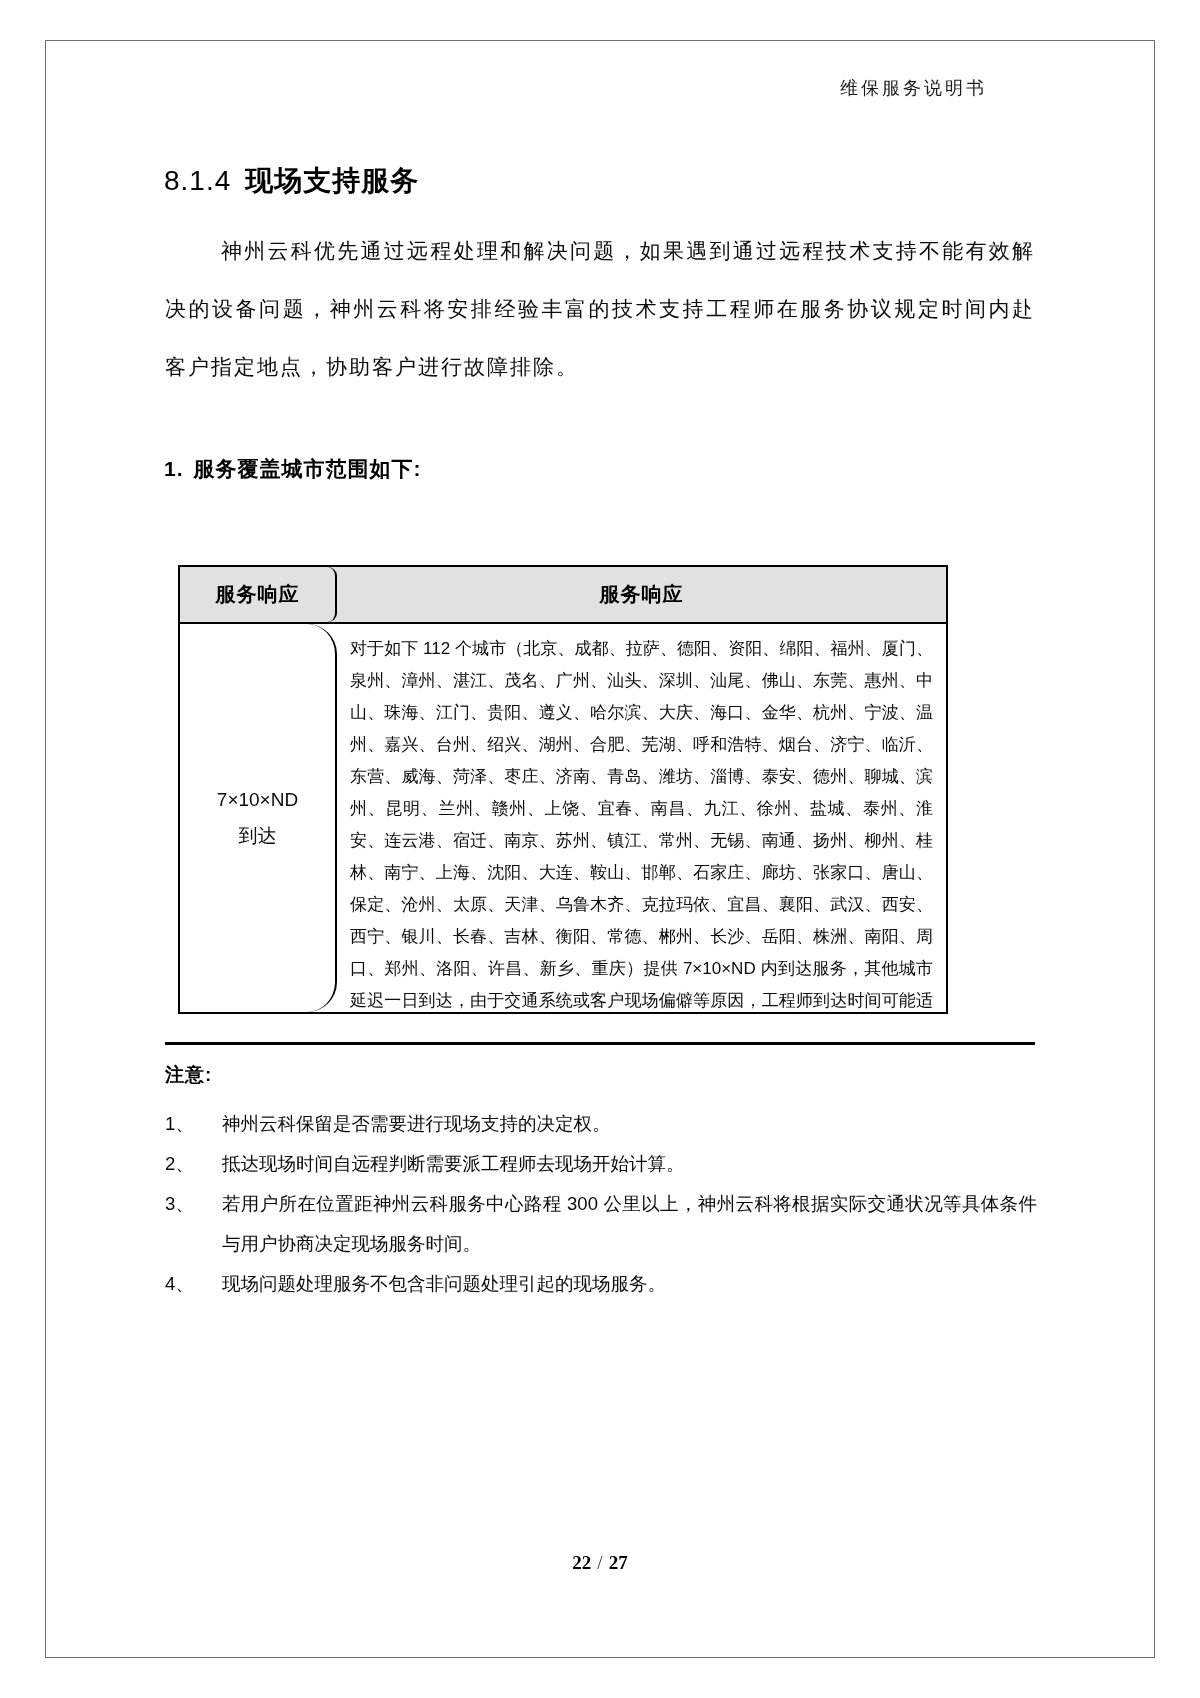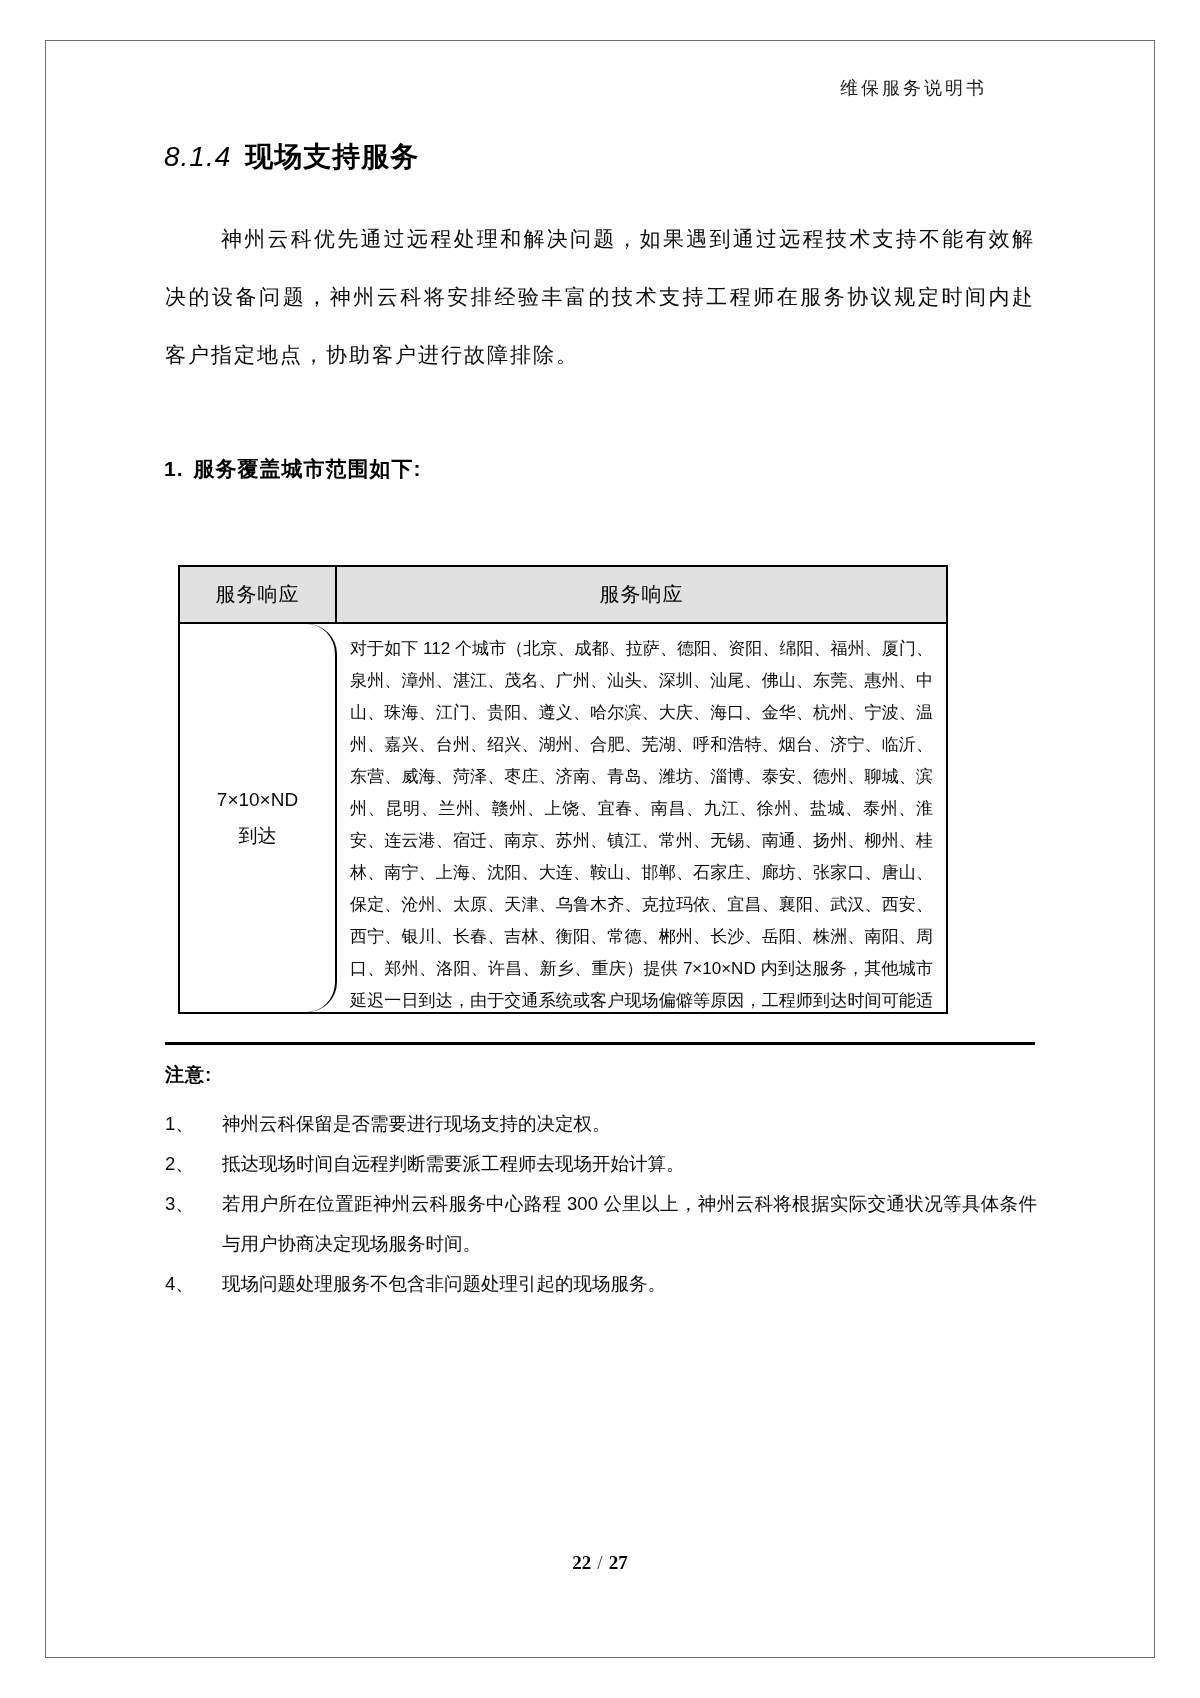--- a/index.html
+++ b/index.html
@@ -22,45 +22,45 @@
   .doc-header{
     position:absolute;top:76px;right:177px;
     font-family:"Liberation Serif","DejaVu Serif",serif;
     font-size:18px;letter-spacing:3px;color:#1a1a1a;
   }
   .section-heading{
     position:absolute;left:164px;top:138px;
     font-size:28px;letter-spacing:1px;color:#000;
     display:flex;align-items:baseline;gap:14px;
   }
-  .section-heading .num{font-weight:500;font-style:italic;}
-  .section-heading .ttl{font-weight:800;}
+  .section-heading .num{font-weight:500;}
+  .section-heading .ttl{font-weight:800;margin-top:24px;}
   .body-paras{
-    position:absolute;left:165px;top:210px;width:870px;
+    position:absolute;left:165px;top:222px;width:870px;
   }
   .para{
     font-size:21px;line-height:58px;letter-spacing:2px;
     text-align:justify;text-indent:56px;color:#0c0c0c;
     margin:0;
   }
   .sub-heading{
     position:absolute;left:164px;top:455px;
     font-size:21px;font-weight:800;letter-spacing:1px;color:#000;
     display:flex;gap:10px;align-items:baseline;
   }
   .svc-table{
     position:absolute;left:178px;top:565px;width:770px;
     border:2px solid #000;background:#fff;box-sizing:border-box;
   }
   .svc-thead{
     display:flex;height:55px;background:#e1e1e1;border-bottom:2px solid #000;
   }
   .svc-th{
     display:flex;align-items:center;justify-content:center;
-    font-size:20px;font-weight:400;letter-spacing:1px;color:#000;
+    font-size:20px;font-weight:700;letter-spacing:1px;color:#000;border-radius:9px;
   }
   .svc-th.c1{width:157px;border-right:2px solid #000;box-sizing:border-box;}
   .svc-th.c2{flex:1;}
   .svc-tbody{display:flex;height:388px;}
   .svc-td1{
     width:157px;border-right:2px solid #000;box-sizing:border-box;
     display:flex;flex-direction:column;align-items:center;justify-content:center;
     font-size:19px;line-height:36px;color:#0c0c0c;border-radius:30px;
   }
   .svc-td2{

